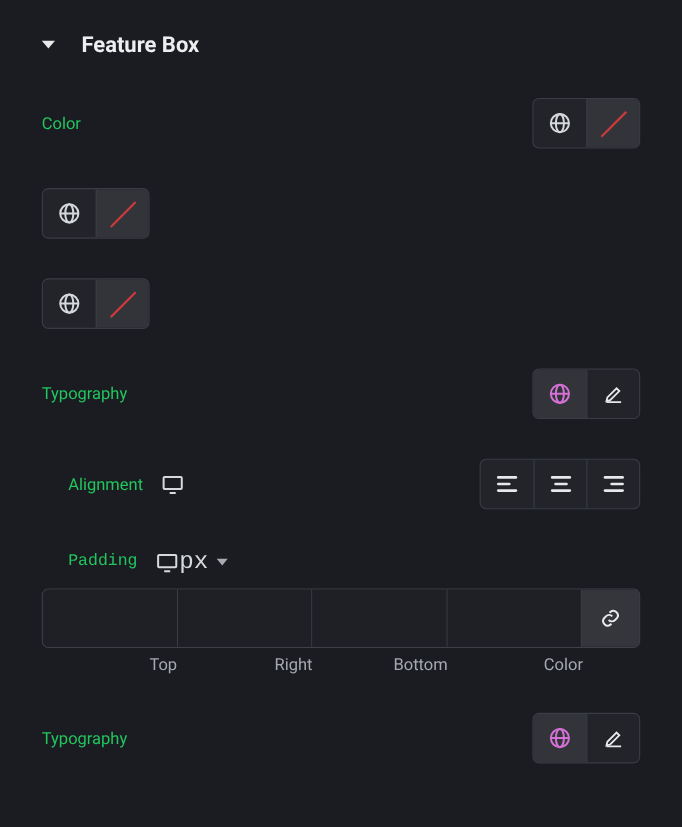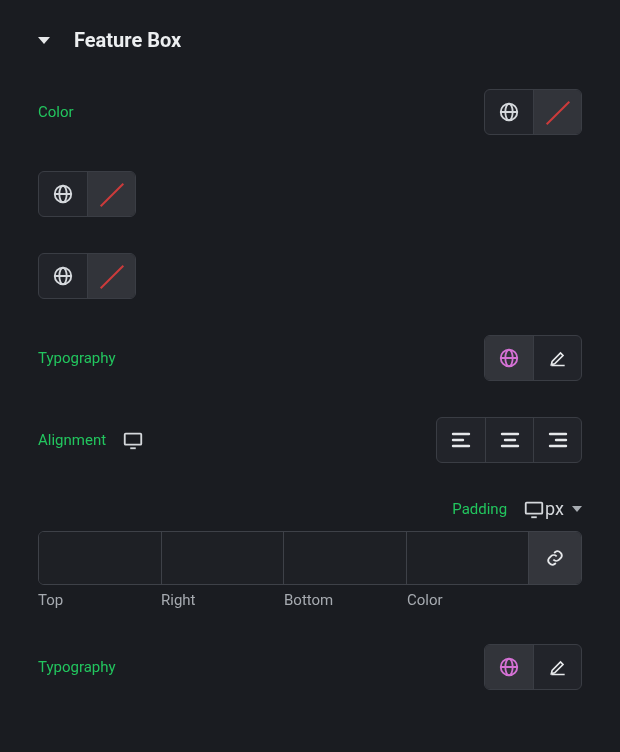--- a/index.html
+++ b/index.html
@@ -33,21 +33,21 @@
     display: flex;
     align-items: center;
     justify-content: space-between;
     min-height: 48px;
     margin-bottom: 34px;
   }
   .label {
     font-size: 15px;
     color: #22c55e;
   }
-  .label-wrap { display: flex; align-items: center; gap: 16px; }
+  .label-wrap { display: flex; align-items: center; gap: 16px; margin-left: 24px; }
   .btn-group {
     display: flex;
     border: 1px solid #3a3d44;
     border-radius: 6px;
     overflow: hidden;
     background: #22242a;
   }
   .btn-group .btn + .btn { border-left: 1px solid #3a3d44; }
   .btn {
     width: 48px;
@@ -74,27 +74,28 @@
     transform-origin: center;
   }
   .icon-globe, .icon-pencil, .icon-device, .icon-link, .icon-align {
     display: inline-flex; align-items: center; justify-content: center;
   }
   .globe-active svg circle, .globe-active svg path, .globe-active svg ellipse { stroke: #d471d4; }
   
   .padding-row {
     display: flex;
     align-items: center;
-    justify-content: flex-end;
+    justify-content: flex-start;
     margin-top: 6px;
     margin-bottom: 12px;
+    font-family: Liberation Mono, monospace;
   }
   .unit-select {
     display: flex; align-items: center; gap: 8px;
-    color: #d5d8dc; font-size: 18px; cursor: pointer;
+    color: #d5d8dc; font-size: 22px; cursor: pointer;
   }
   .chev-down {
     width: 0; height: 0;
     border-left: 5px solid transparent;
     border-right: 5px solid transparent;
     border-top: 6px solid #a8acb2;
   }
   .spacing-inputs {
     display: flex;
     border: 1px solid #3e4148;
@@ -122,21 +123,21 @@
     border-right: none;
     background: #34363c;
     cursor: pointer;
   }
   .spacing-labels {
     display: flex;
     margin-bottom: 34px;
   }
   .spacing-labels span {
     flex: 1;
-    text-align: left;
+    text-align: right;
     font-size: 15px;
     color: #a6aab0;
   }
   .spacing-labels .link-gap { width: 52px; flex: none; }
 </style>
 </head>
 <body>
 
 <div class="section-header">
   <span class="caret"></span>

